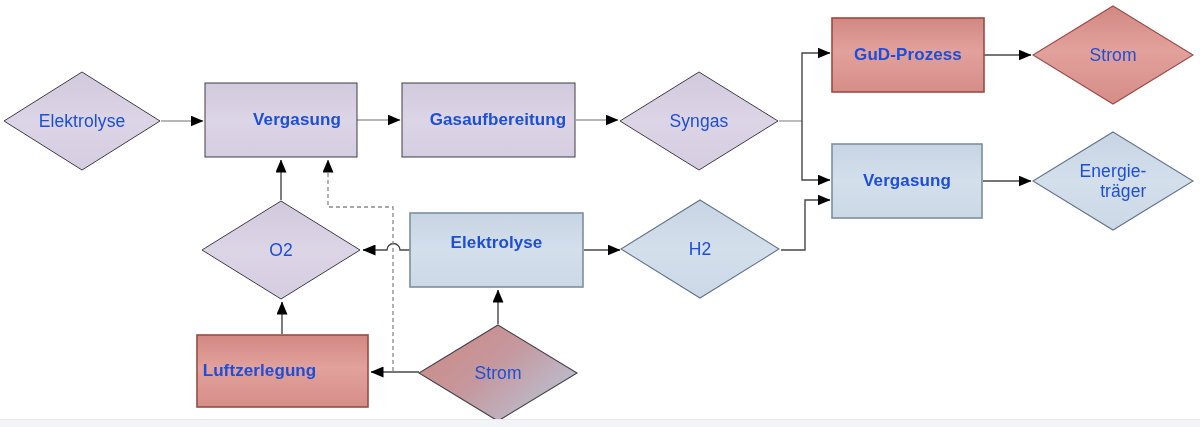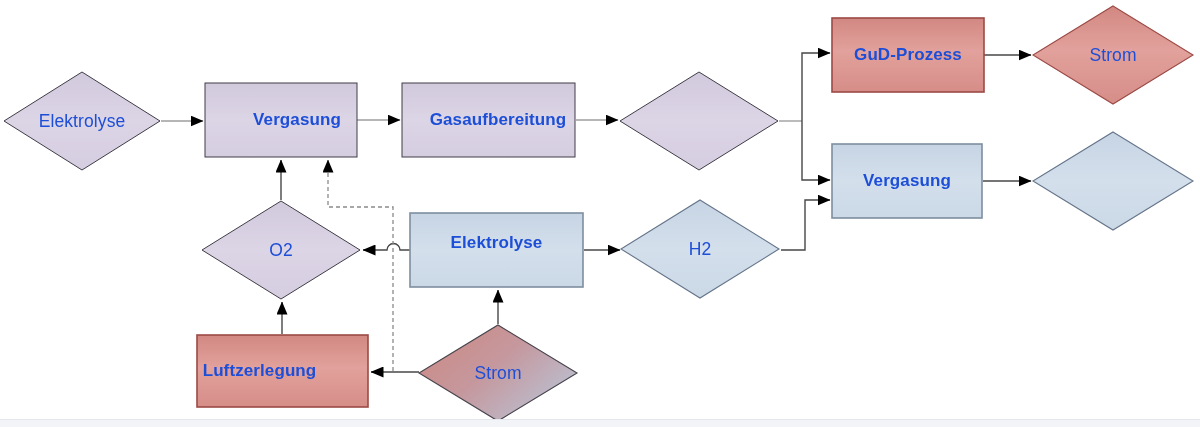--- a/index.html
+++ b/index.html
@@ -100,23 +100,26 @@
     <polygon class="shape-purple" points="281,201 360,250 281,299 202,250"></polygon>
     <rect class="shape-blue" x="410" y="213" width="173" height="74"></rect>
     <polygon class="shape-blue-thin" points="700,200 779,249 700,298 621,249"></polygon>
     <rect class="shape-red" x="197" y="335" width="171" height="72"></rect>
     <polygon class="shape-strom" points="498,325 577,373 498,421 419,373"></polygon>
   </svg>
 
   <div class="node-label" style="left:4px; top:72px; width:156px; height:98px;">Elektrolyse</div>
   <div class="node-label bold" style="left:205px; top:83px; width:184px; height:74px;">Vergasung</div>
   <div class="node-label bold" style="left:402px; top:83px; width:192px; height:74px;">Gasaufbereitung</div>
+  <div class="node-label" style="left:620px; top:72px; width:158px; height:98px;">Syngas</div>
   <div class="node-label bold" style="left:832px; top:18px; width:152px; height:74px;">GuD-Prozess</div>
   <div class="node-label" style="left:1033px; top:6px; width:160px; height:98px;">Strom</div>
   <div class="node-label bold" style="left:832px; top:144px; width:150px; height:74px;">Vergasung</div>
+  <div class="node-label" style="left:1033px; top:132px; width:160px; height:98px;">Energie-
+träger</div>
   <div class="node-label" style="left:202px; top:201px; width:158px; height:98px;">O2</div>
   <div class="node-label bold" style="left:410px; top:213px; width:173px; height:60px;">Elektrolyse</div>
   <div class="node-label" style="left:621px; top:200px; width:158px; height:98px;">H2</div>
   <div class="node-label bold" style="left:190px; top:335px; width:139px; height:72px;">Luftzerlegung</div>
   <div class="node-label" style="left:419px; top:325px; width:158px; height:96px;">Strom</div>
 
   <div class="footer-strip"></div>
 </div>
 
 </body></html>

